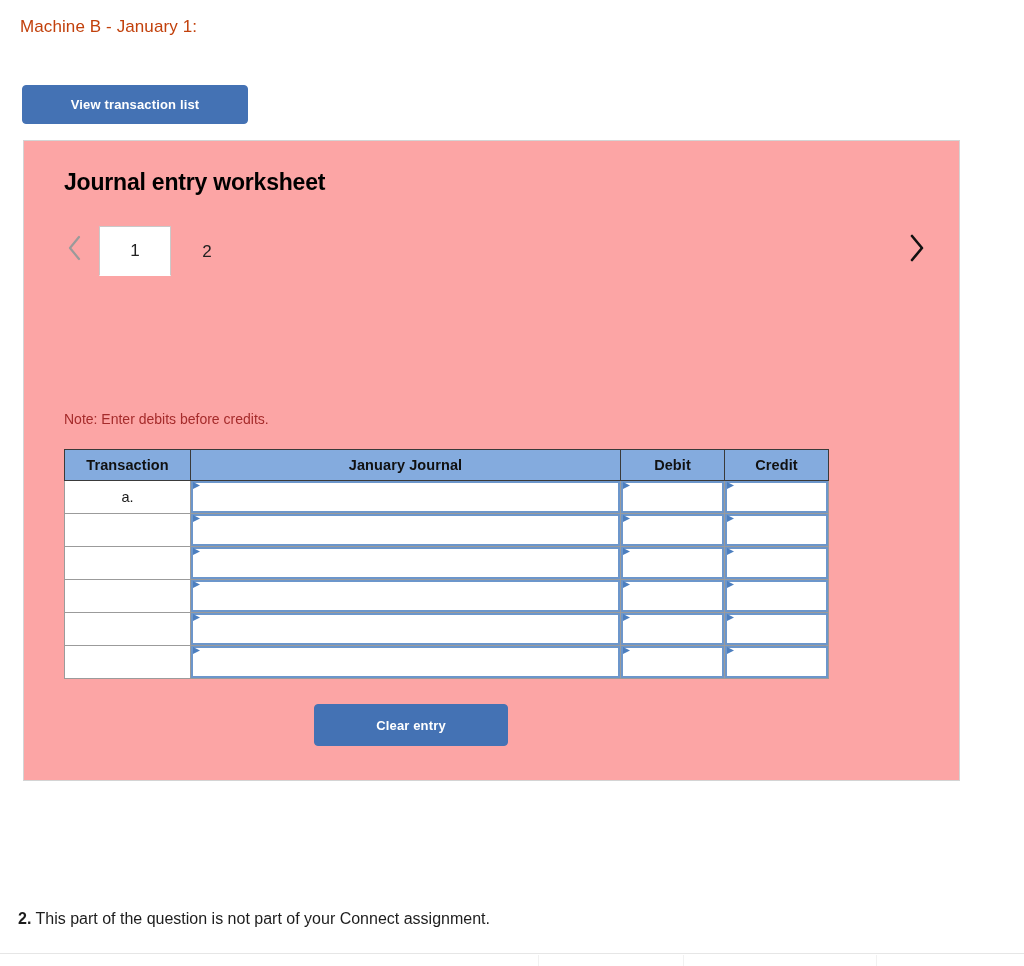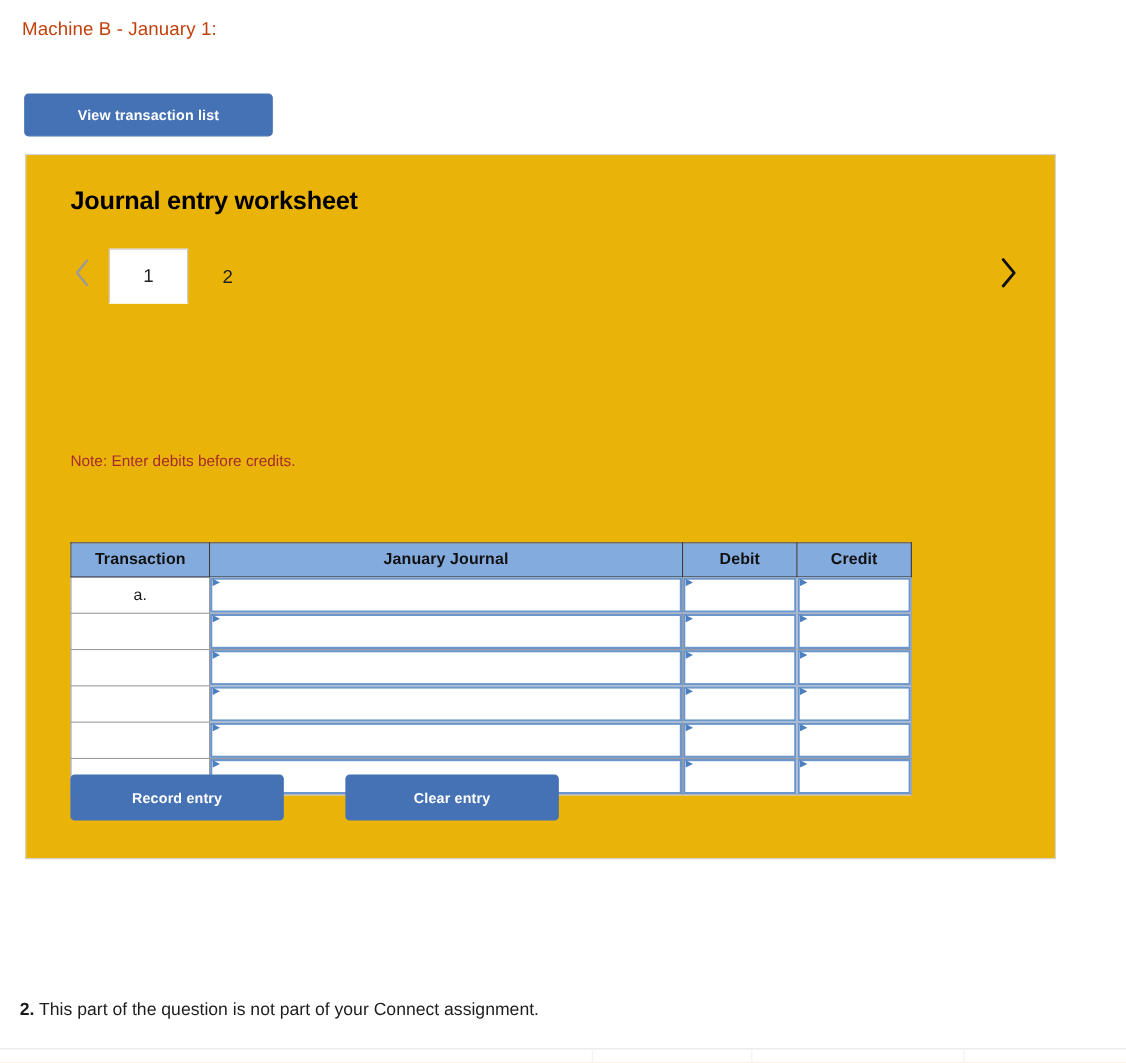--- a/index.html
+++ b/index.html
@@ -56,21 +56,21 @@
     height: 39px;
   }
 
   
   .worksheet-panel {
     position: absolute;
     left: 23px;
     top: 140px;
     width: 937px;
     height: 641px;
-    background: #eab308;
+    background: #fca5a5;
     border: 1px solid #d4d4d4;
   }
 
   .worksheet-title {
     position: absolute;
     left: 40px;
     top: 28px;
     font-size: 23px;
     font-weight: bold;
     color: #000000;
@@ -162,21 +162,20 @@
   }
 
   
   .journal-table {
     position: absolute;
     left: 40px;
     top: 308px;
     border-collapse: collapse;
     table-layout: fixed;
     background: #ffffff;
-    margin-top: 44px;
   }
   .journal-table th {
     background: #84abde;
     border: 1px solid #3a3a3a;
     height: 31px;
     font-size: 14.5px;
     font-weight: bold;
     color: #111111;
     text-align: center;
     padding: 0 4px;
@@ -429,21 +428,20 @@
           </td>
           <td class="td-field">
             <div class="cell-field">
               <span class="field-arrow-2"></span>
             </div>
           </td>
         </tr>
       </tbody>
   </table>
 
-  <button id="record-entry" class="btn-blue">Record entry</button>
   <button id="clear-entry" class="btn-blue">Clear entry</button>
 </div>
 
 <div class="footer-question">
   <span class="q-num">2.</span>
   <span>This part of the question is not part of your Connect assignment.</span>
 </div>
 
 <div class="footer-rule"></div>
 <div class="footer-col-sep" style="left:538px"></div>

